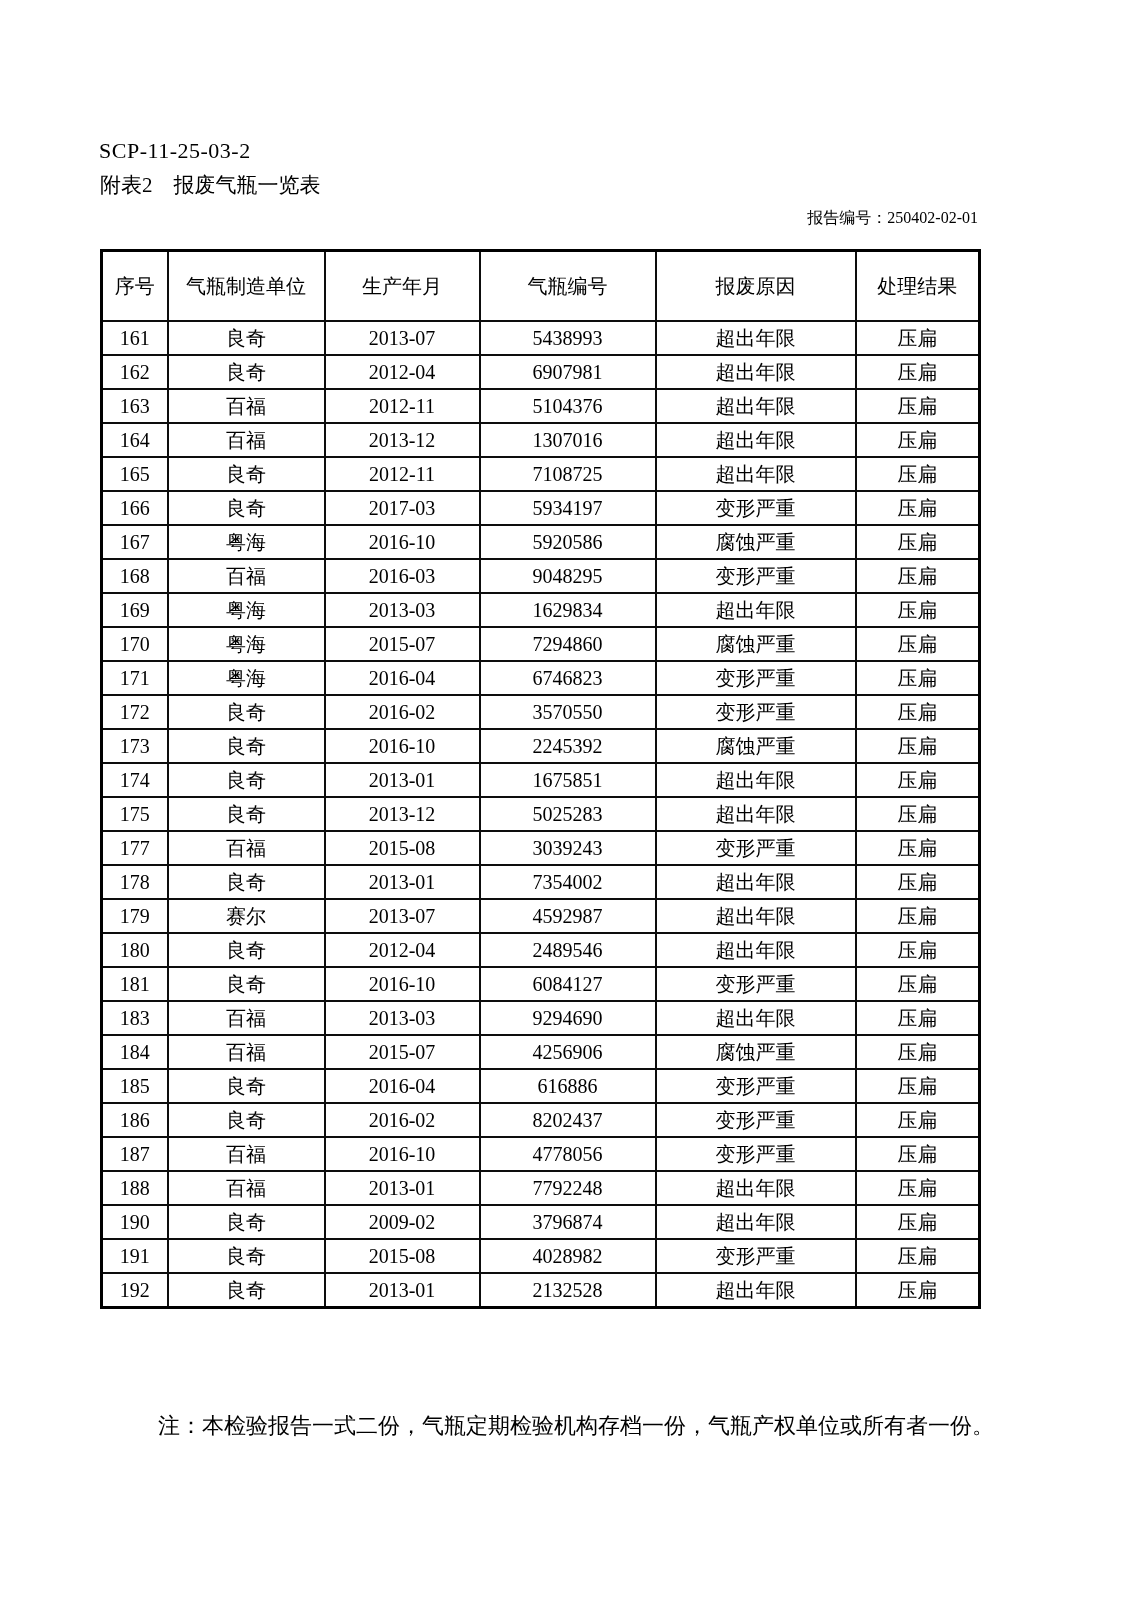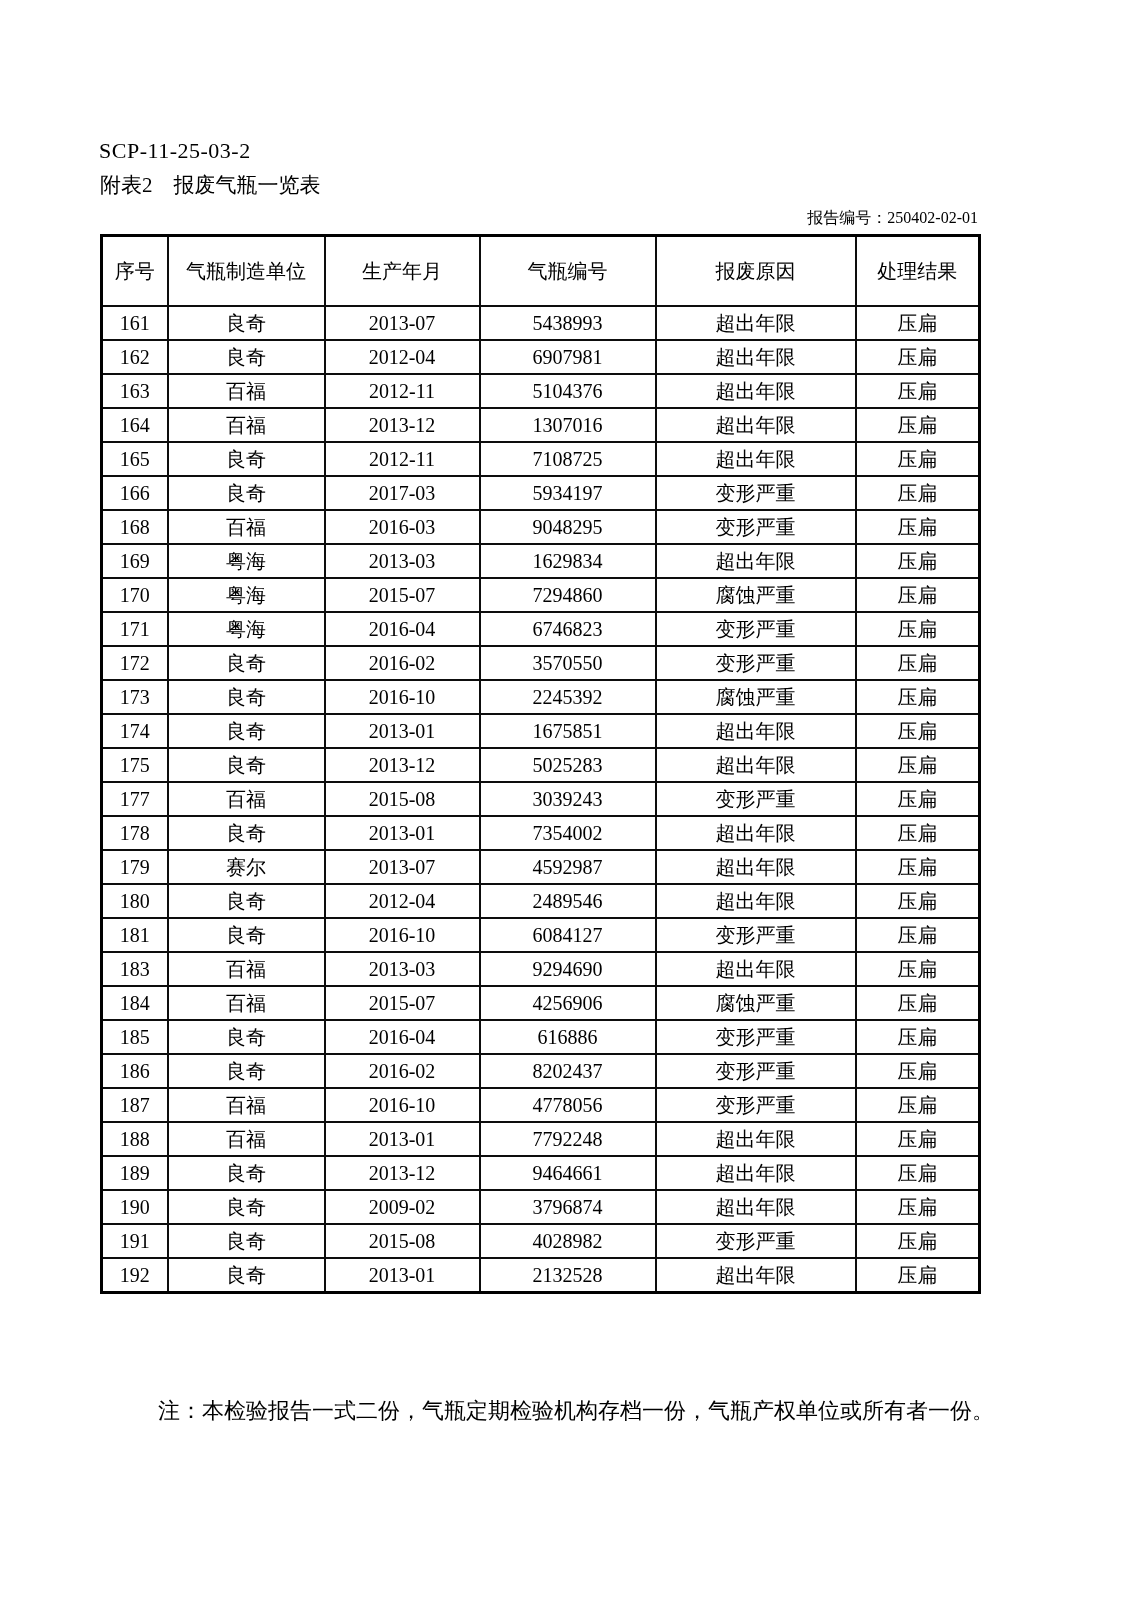--- a/index.html
+++ b/index.html
@@ -25,21 +25,21 @@
   .report-line {
     width: 878px;
     margin: 9px 0 0 100px;
     text-align: right;
     font-size: 16px;
   }
   table.main {
     border-collapse: collapse;
     table-layout: fixed;
     width: 878px;
-    margin: 5px 0 0 100px;
+    margin: 20px 0 0 100px;
     border: 3px solid #000000;
   }
   table.main th, table.main td {
     border: 2px solid #0d0d0d;
     text-align: center;
     vertical-align: middle;
     font-weight: normal;
     font-size: 20px;
     padding: 0;
     overflow: hidden;
@@ -127,20 +127,28 @@
         </tr>
         <tr>
           <td>166</td>
           <td>良奇</td>
           <td>2017-03</td>
           <td>5934197</td>
           <td>变形严重</td>
           <td>压扁</td>
         </tr>
         <tr>
+          <td>167</td>
+          <td>粤海</td>
+          <td>2016-10</td>
+          <td>5920586</td>
+          <td>腐蚀严重</td>
+          <td>压扁</td>
+        </tr>
+        <tr>
           <td>168</td>
           <td>百福</td>
           <td>2016-03</td>
           <td>9048295</td>
           <td>变形严重</td>
           <td>压扁</td>
         </tr>
         <tr>
           <td>169</td>
           <td>粤海</td>
@@ -279,28 +287,20 @@
         </tr>
         <tr>
           <td>188</td>
           <td>百福</td>
           <td>2013-01</td>
           <td>7792248</td>
           <td>超出年限</td>
           <td>压扁</td>
         </tr>
         <tr>
-          <td>189</td>
-          <td>良奇</td>
-          <td>2013-12</td>
-          <td>9464661</td>
-          <td>超出年限</td>
-          <td>压扁</td>
-        </tr>
-        <tr>
           <td>190</td>
           <td>良奇</td>
           <td>2009-02</td>
           <td>3796874</td>
           <td>超出年限</td>
           <td>压扁</td>
         </tr>
         <tr>
           <td>191</td>
           <td>良奇</td>

